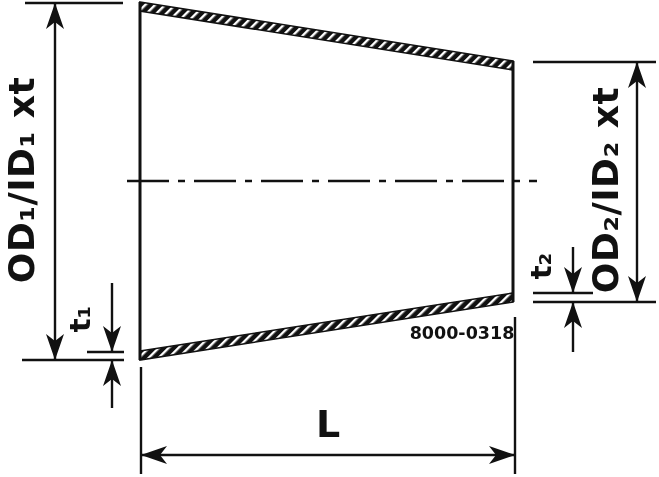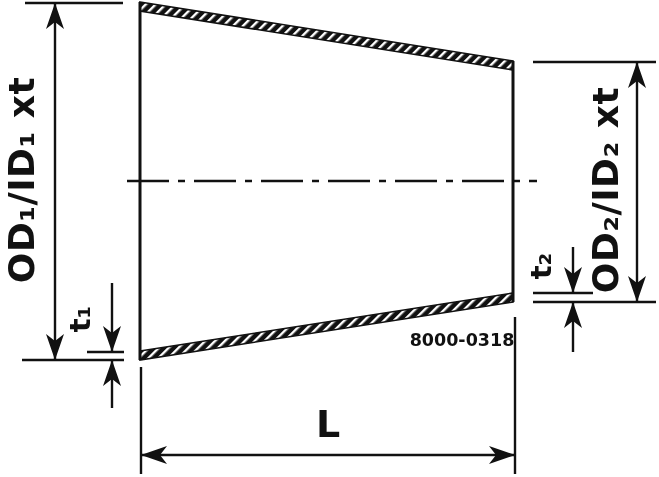--- a/index.html
+++ b/index.html
@@ -28,21 +28,21 @@
   }
   .lbl-t {
     width: 80px; height: 34px; line-height: 34px;
     font-size: 29px;
   }
   .lbl-L {
     left: 278px; top: 404px; width: 100px; height: 40px;
     line-height: 40px; font-size: 38px;
   }
   .lbl-part {
-    left: 392px; top: 330px; width: 140px; height: 20px;
+    left: 392px; top: 323px; width: 140px; height: 20px;
     line-height: 20px; font-size: 17.5px;
   }
   #od1-label { left: -98px; top: 160px; }
   #od2-label { left: 486px; top: 170px; }
   #t1-label  { left: 40px;  top: 302px; }
   #t2-label  { left: 501px; top: 249px; }
 </style>
 </head>
 <body>
 

